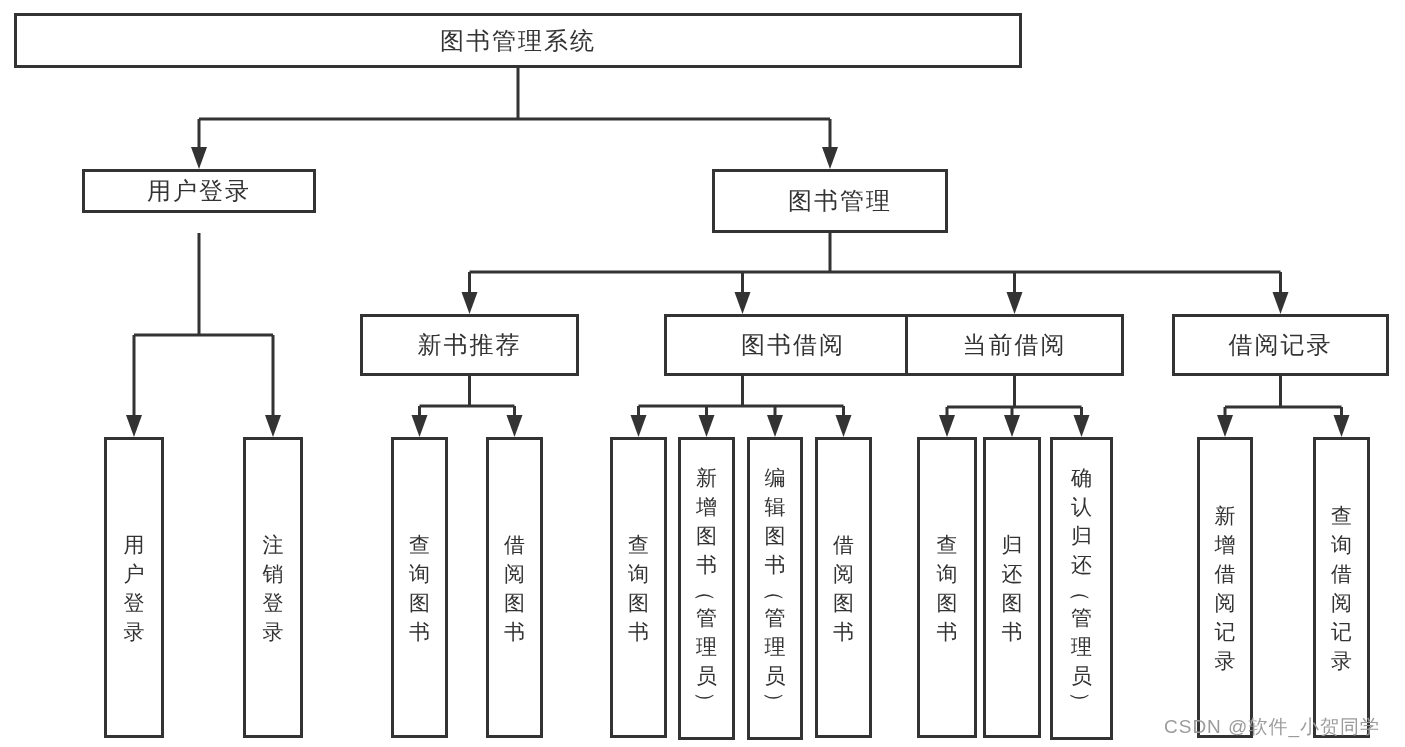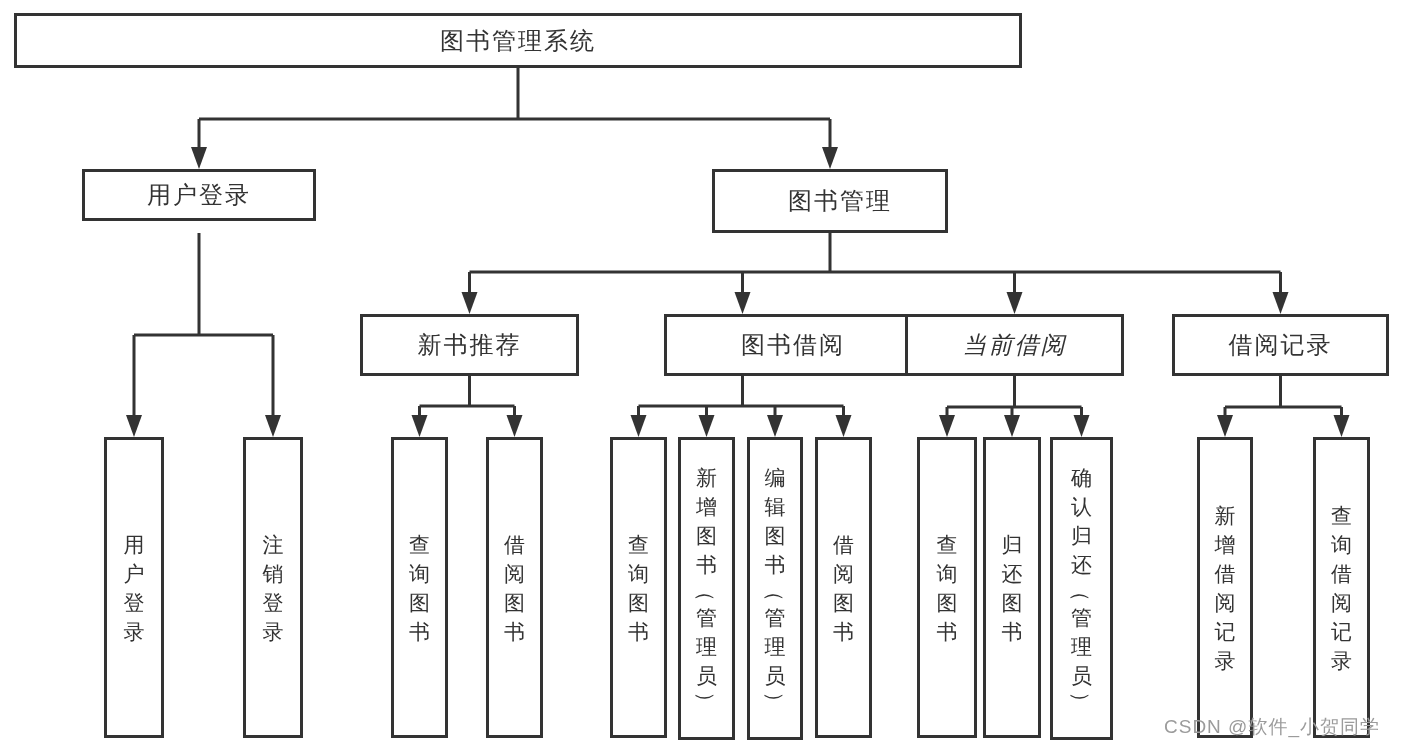--- a/index.html
+++ b/index.html
@@ -103,34 +103,34 @@
 
     <path d="M1280.5 376 V407 M1225 407 H1341.5 M1225 407 V418 M1341.5 407 V418"></path>
     <polygon points="1217,415 1233,415 1225,437"></polygon>
     <polygon points="1333.5,415 1349.5,415 1341.5,437"></polygon>
   </svg>
 
   <div class="node h" style="left:14px; top:13px; width:1008px; height:55px;">
     <span>图书管理系统</span>
   </div>
 
-  <div class="node h" style="left:82px; top:169px; width:234px; height:52px;">
+  <div class="node h" style="left:82px; top:169px; width:234px; height:44px;">
     <span>用户登录</span>
   </div>
   <div class="node h" style="left:712px; top:169px; width:236px; height:64px;padding-left:20px;">
     <span>图书管理</span>
   </div>
 
   <div class="node h" style="left:360px; top:314px; width:219px; height:62px;">
     <span>新书推荐</span>
   </div>
   <div class="node h" style="left:664px; top:314px; width:258px; height:62px;">
     <span>图书借阅</span>
   </div>
-  <div class="node h" style="left:905px; top:314px; width:219px; height:62px;font-style:italic;">
+  <div class="node h" style="left:905px; top:314px; width:219px; height:62px;">
     <span>当前借阅</span>
   </div>
   <div class="node h" style="left:1172px; top:314px; width:217px; height:62px;">
     <span>借阅记录</span>
   </div>
 
   <div class="node v" style="left:104px; top:437px; width:60px; height:301px;">
     <span class="vtext">
         <span>用</span>
         <span>户</span>

